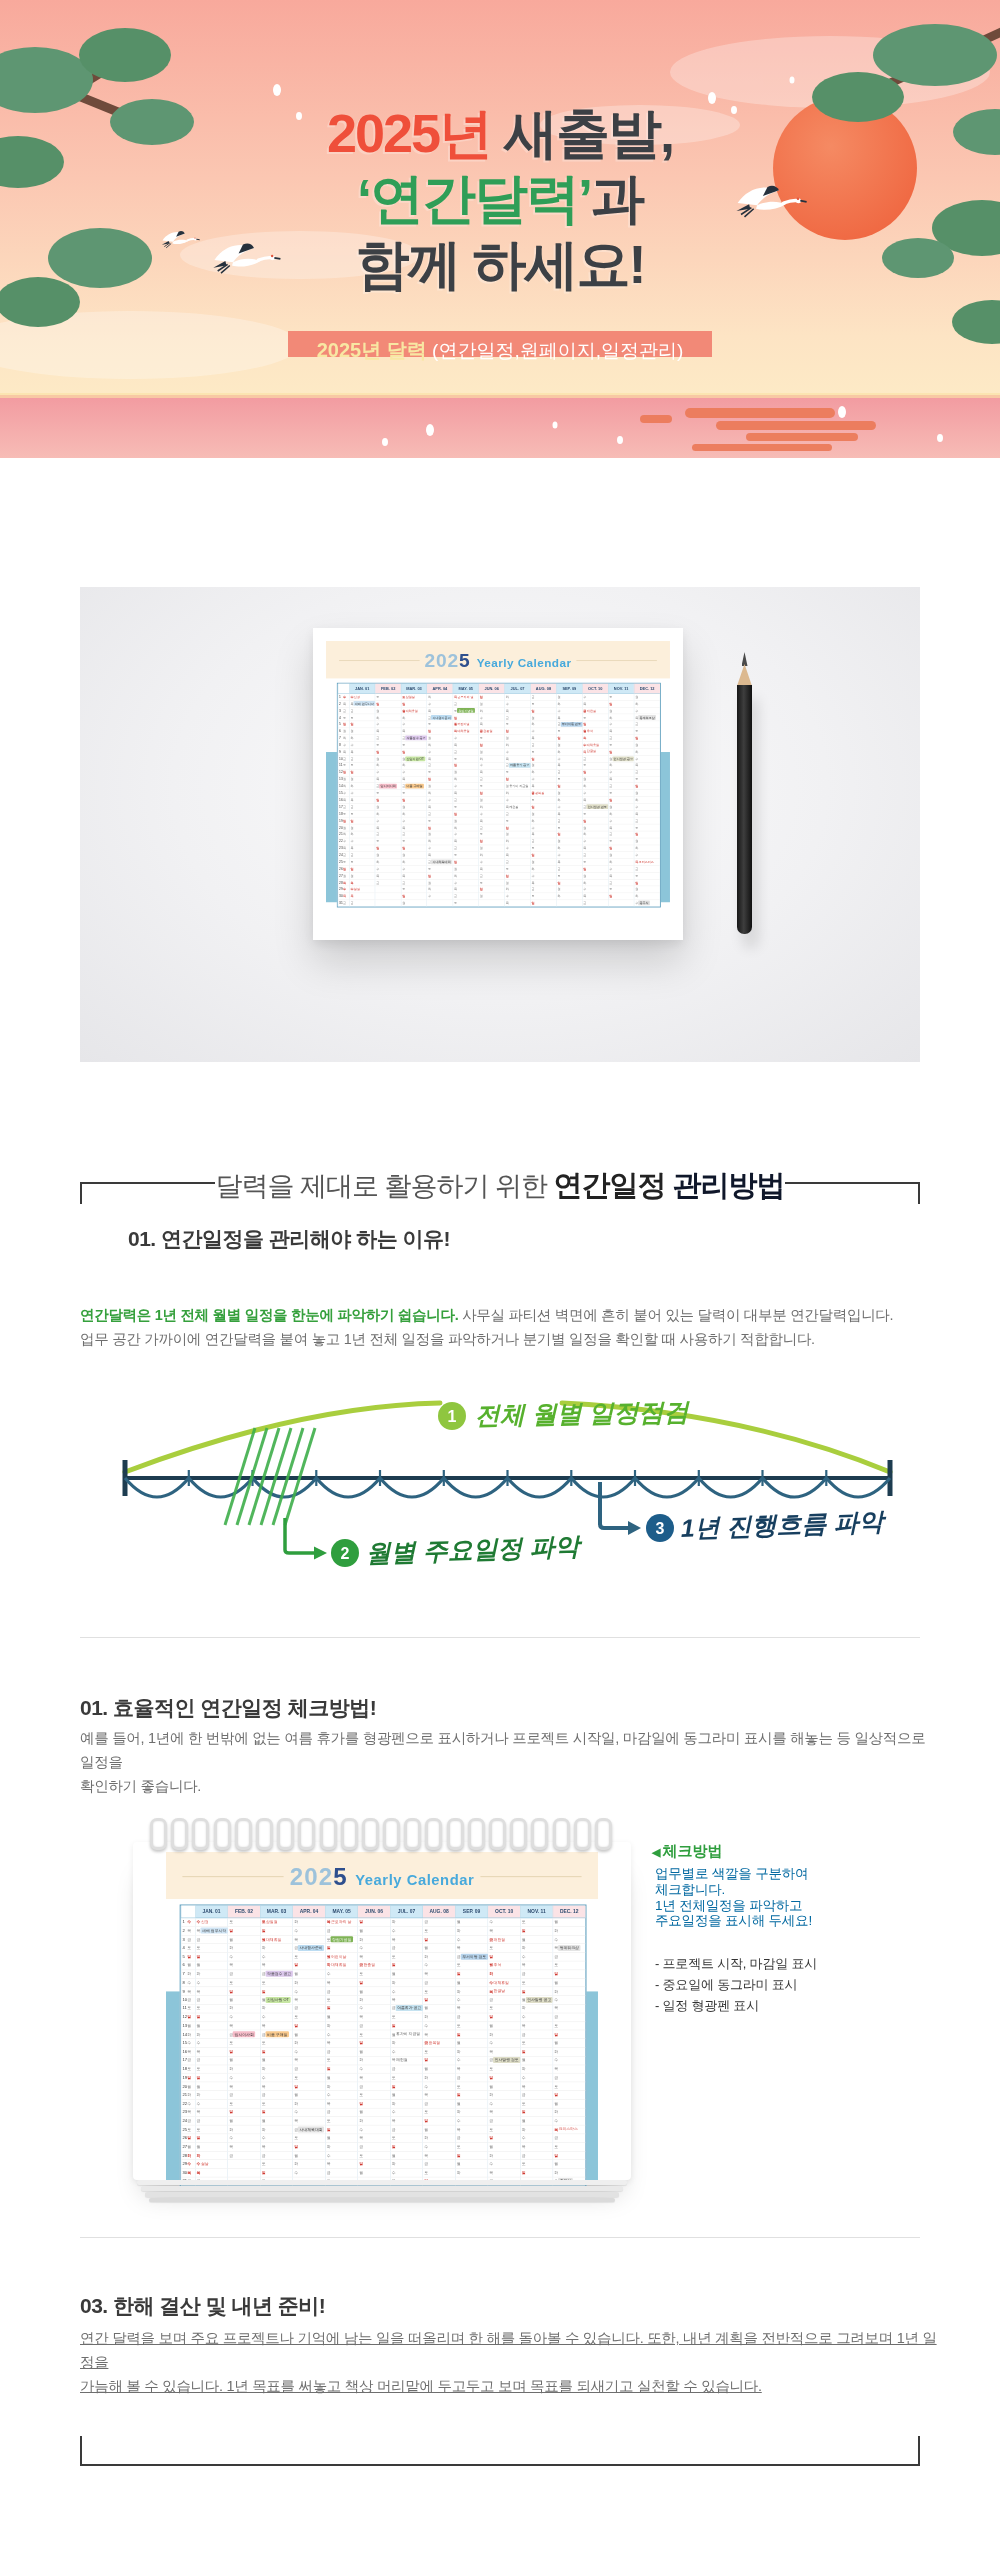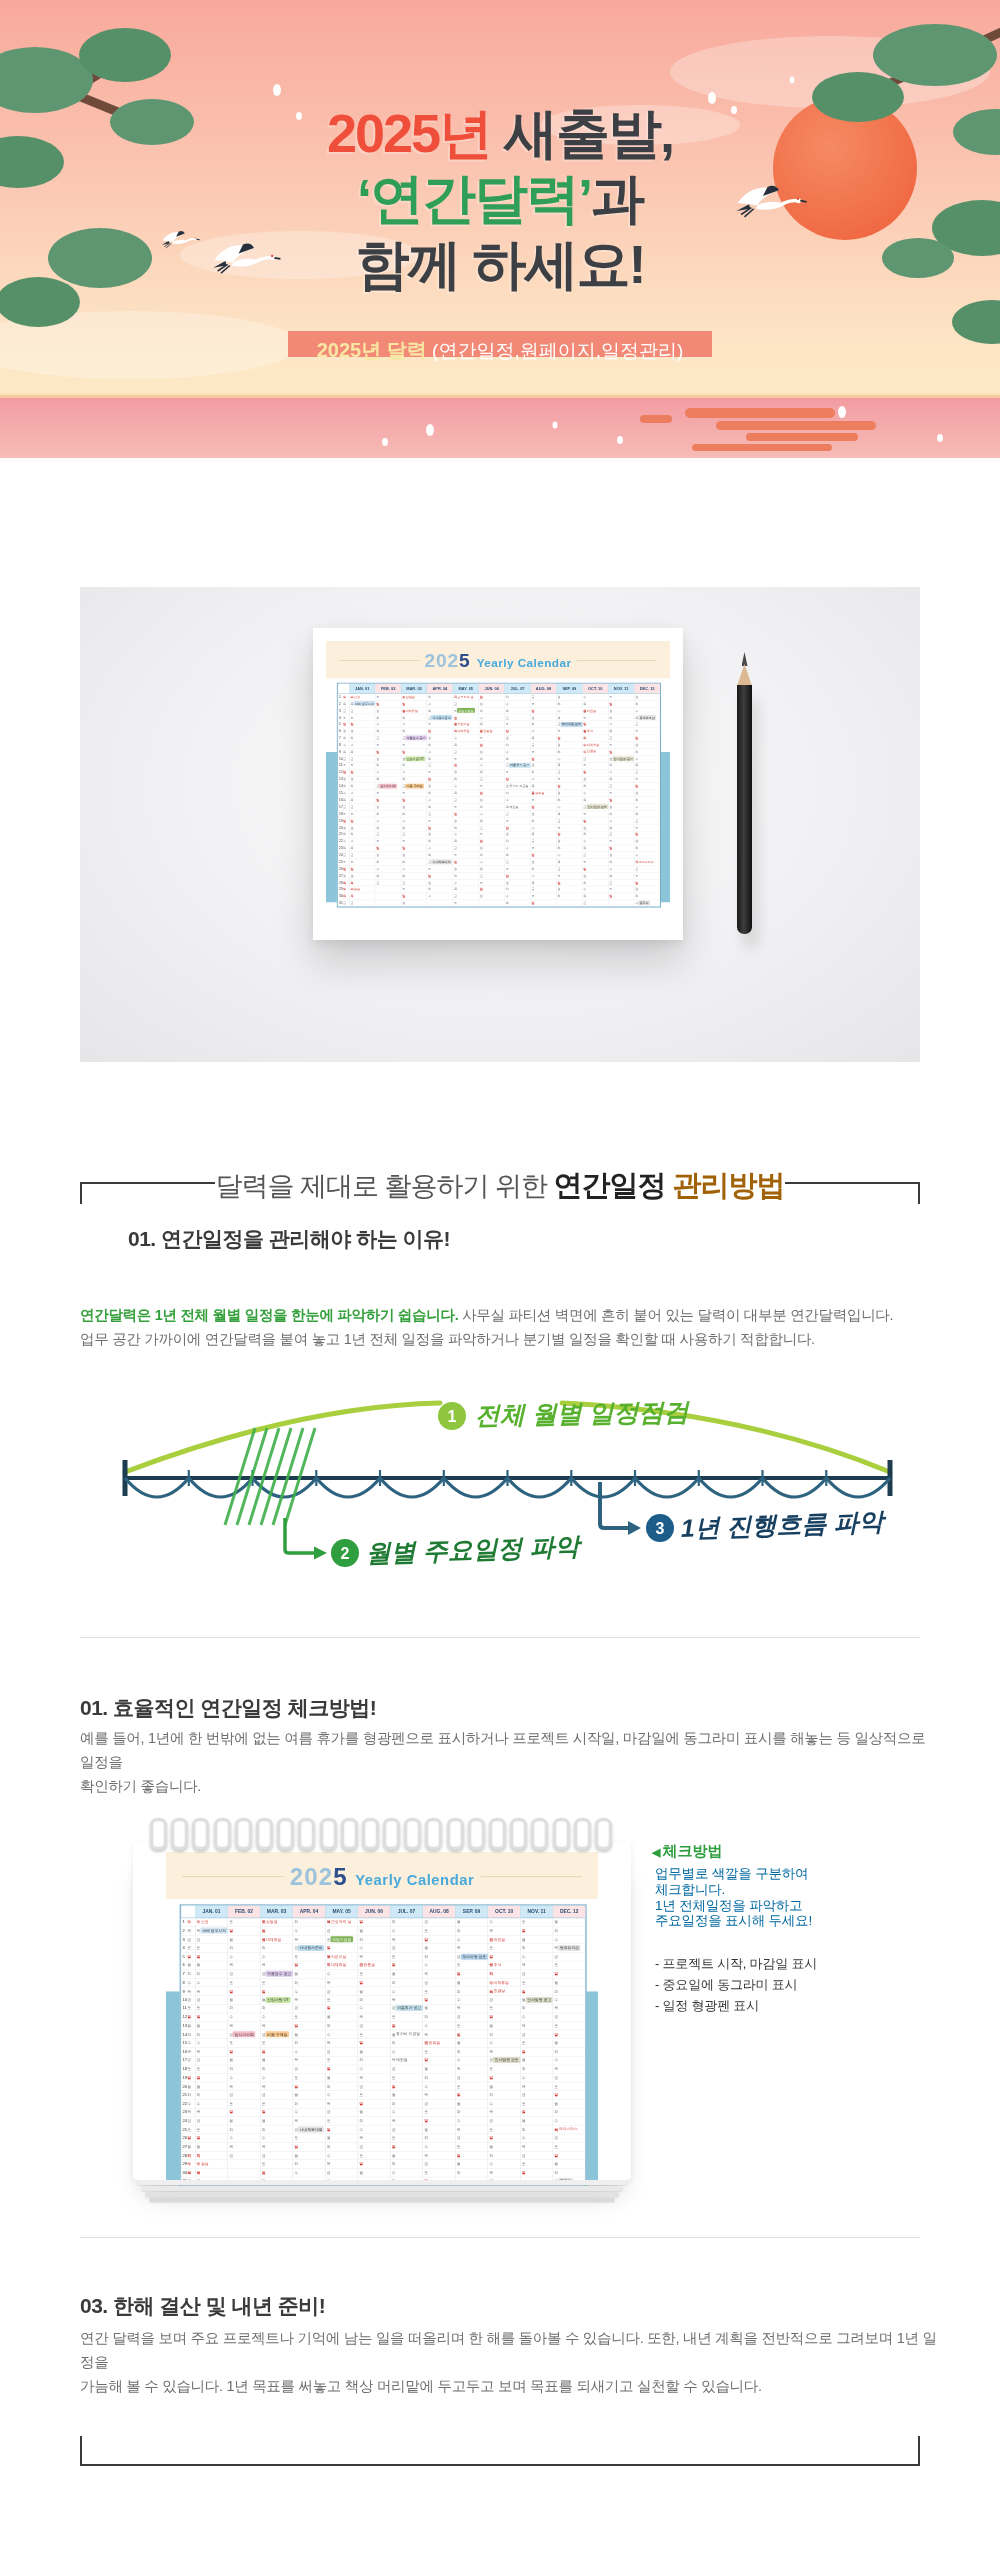--- a/index.html
+++ b/index.html
@@ -55,21 +55,21 @@
   .chip{position:absolute;left:9px;top:1.5px;height:11px;line-height:11px;font-size:7px;
       padding:0 3px;border-radius:2px;white-space:nowrap;z-index:2;color:#333;}
   .evt-red{position:absolute;left:10px;top:2px;font-size:7px;color:#d03a32;white-space:nowrap;z-index:2;}
   .evt-plain{position:absolute;left:10px;top:2px;font-size:7px;color:#555;white-space:nowrap;z-index:2;}
 
   
   .brk{background:#3a3a3a;}
   #main-title{left:0;top:1166px;width:1000px;text-align:center;font-size:27px;color:#555;
       letter-spacing:-1px;}
   #main-title b{font-size:29px;color:#222;}
-  #main-title b.grn{color:#a16207;}
+  #main-title b.grn{color:#0f172a;}
 
   
   .sec-head{left:80px;width:860px;font-size:21px;font-weight:bold;color:#3a3a3a;letter-spacing:-0.5px;}
   .sec-para{left:80px;width:860px;font-size:14.5px;color:#6e6e6e;line-height:24px;letter-spacing:-0.3px;}
   .sec-para .strong-green{color:#35a03c;font-weight:bold;}
   .divider{left:80px;width:840px;height:1px;background:#e0e0e0;}
 
   
   #desk-body{left:133px;top:1842px;width:498px;height:338px;background:#fff;border-radius:4px;
      box-shadow:0 24px 26px -12px rgba(0,0,0,.22),0 2px 6px rgba(0,0,0,.08);}
@@ -1352,21 +1352,21 @@
   </div>
   <div id="chk-items" class="abs">
     <div>- 프로젝트 시작, 마감일 표시</div>
     <div>- 중요일에 동그라미 표시</div>
     <div>- 일정 형광펜 표시</div>
   </div>
 
   <div class="abs divider" style="top:2237px;"></div>
 
   <div class="abs sec-head" style="top:2292px;">03. 한해 결산 및 내년 준비!</div>
-  <div class="abs sec-para" style="top:2326px;">
+  <div class="abs sec-para" style="top:2326px;text-decoration:underline;">
     <div>연간 달력을 보며 주요 프로젝트나 기억에 남는 일을 떠올리며 한 해를 돌아볼 수 있습니다.  또한, 내년 계획을 전반적으로 그려보며 1년 일정을</div>
     <div>가늠해 볼 수 있습니다.  1년 목표를 써놓고 책상 머리맡에 두고두고 보며 목표를 되새기고 실천할 수 있습니다.</div>
   </div>
 
   <div class="abs brk" style="left:80px;top:2436px;width:2px;height:30px;"></div>
   <div class="abs brk" style="left:918px;top:2436px;width:2px;height:30px;"></div>
   <div class="abs brk" style="left:80px;top:2464px;width:840px;height:2px;"></div>
 
 </div>
 

